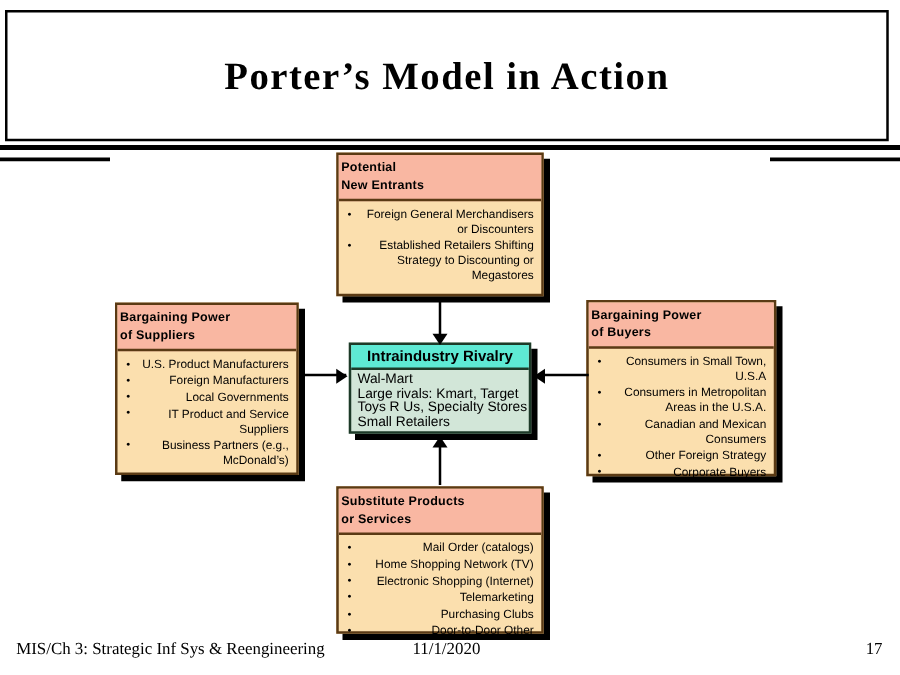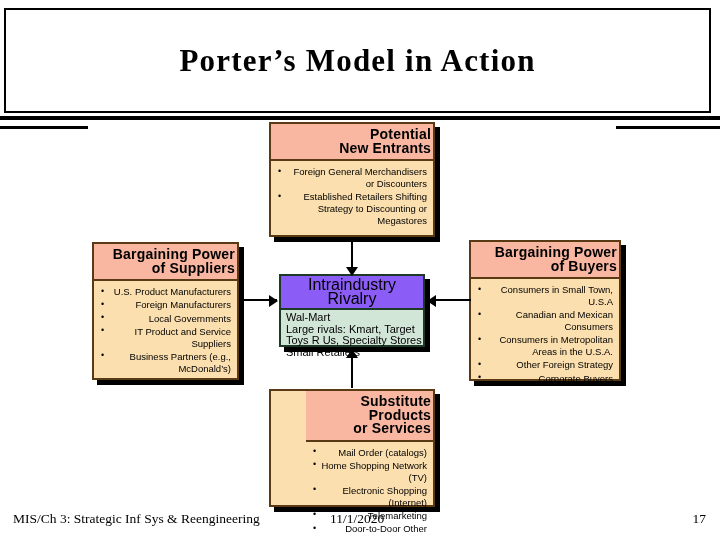--- a/index.html
+++ b/index.html
@@ -72,23 +72,23 @@
   .force-box {
     position: absolute;
     background: #fbdfae;
     border: 2px solid #5a3a14;
     box-shadow: 5px 5px 0 0 #000000;
     box-sizing: border-box;
   }
   .force-header {
     background: #f9b7a2;
     border-bottom: 2px solid #5a3a14;
-    text-align: right;
+    text-align: left;
     font-weight: bold;
-    font-size: 14px;
+    font-size: 10px;
     line-height: 13.5px;
     color: #000000;
     padding: 4px 2px 4px 2px;
     letter-spacing: 0.2px;
   }
   .force-body {
     padding: 5px 6px 4px 7px;
     text-align: right;
   }
   .force-body ul {
@@ -129,41 +129,40 @@
     left: 469px;
     top: 240px;
     width: 152px;
     height: 141px;
   }
   #box-substitutes {
     left: 269px;
     top: 389px;
     width: 166px;
     height: 118px;
-    padding-left: 35px;
   }
 
   
   #box-rivalry {
     position: absolute;
     left: 279px;
     top: 274px;
     width: 146px;
     height: 73px;
     background: #d2e6d8;
     border: 2px solid #1d3a28;
     box-shadow: 5px 5px 0 0 #000000;
     box-sizing: border-box;
   }
   #box-rivalry .rivalry-header {
-    background: #8b5cf6;
+    background: #5eead4;
     border-bottom: 2px solid #1d3a28;
     text-align: center;
-    font-weight: normal;
-    font-size: 16px;
+    font-weight: bold;
+    font-size: 12px;
     line-height: 14px;
     color: #000000;
     padding: 2px 2px 2px 2px;
   }
   #box-rivalry .rivalry-body {
     padding: 2px 4px 2px 5px;
   }
   #box-rivalry .rivalry-body div {
     font-size: 11px;
     line-height: 11.6px;
@@ -269,39 +268,40 @@
 </div>
 
 <div class="force-box" id="box-buyers">
   <div class="force-header">
     <span>Bargaining Power</span><br>
     <span>of Buyers</span>
   </div>
   <div class="force-body">
     <ul>
       <li>Consumers in Small Town, U.S.A</li>
+      <li>Consumers in Metropolitan Areas in the U.S.A.</li>
       <li>Canadian and Mexican Consumers</li>
-      <li>Consumers in Metropolitan Areas in the U.S.A.</li>
       <li>Other Foreign Strategy</li>
       <li>Corporate Buyers</li>
     </ul>
   </div>
 </div>
 
 <div class="force-box" id="box-substitutes">
   <div class="force-header">
     <span>Substitute Products</span><br>
     <span>or Services</span>
   </div>
   <div class="force-body">
     <ul>
       <li>Mail Order (catalogs)</li>
       <li>Home Shopping Network (TV)</li>
       <li>Electronic Shopping (Internet)</li>
       <li>Telemarketing</li>
+      <li>Purchasing Clubs</li>
       <li>Door-to-Door Other</li>
     </ul>
   </div>
 </div>
 
 <div id="box-rivalry">
   <div class="rivalry-header">Intraindustry Rivalry</div>
   <div class="rivalry-body">
     <div>Wal-Mart</div>
     <div>Large rivals: Kmart, Target</div>

